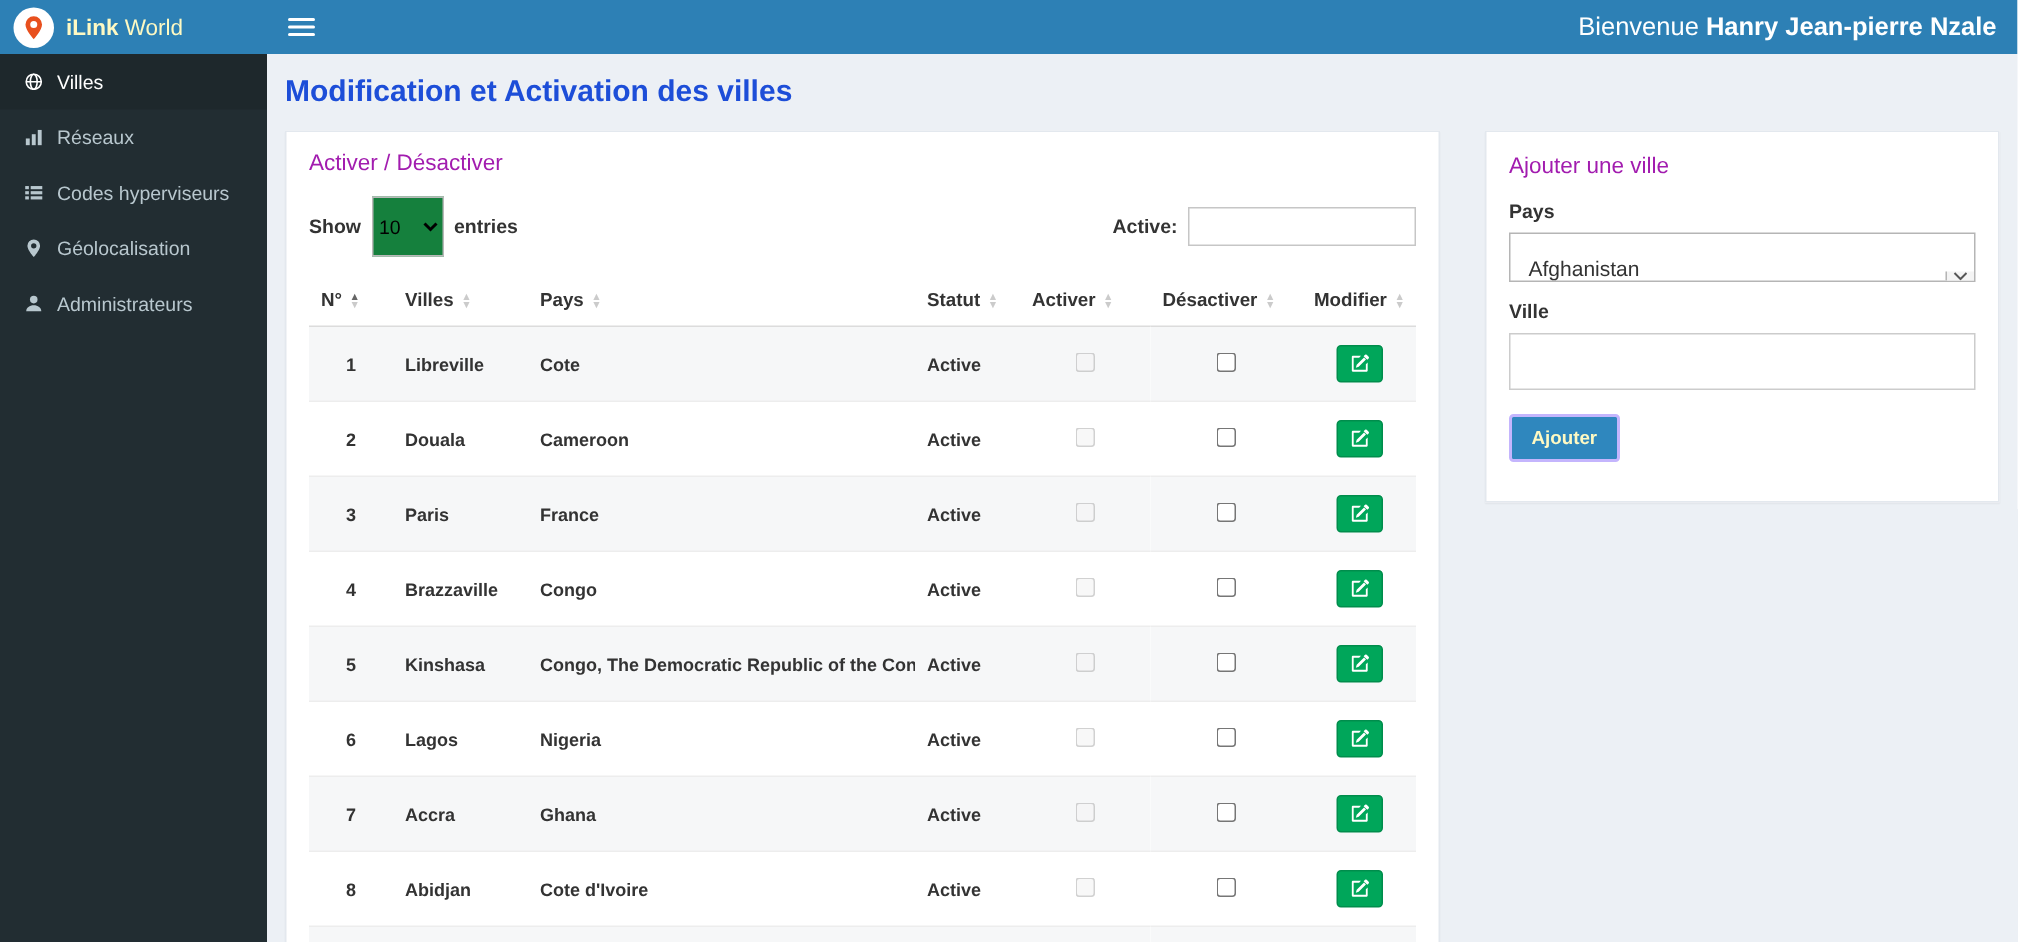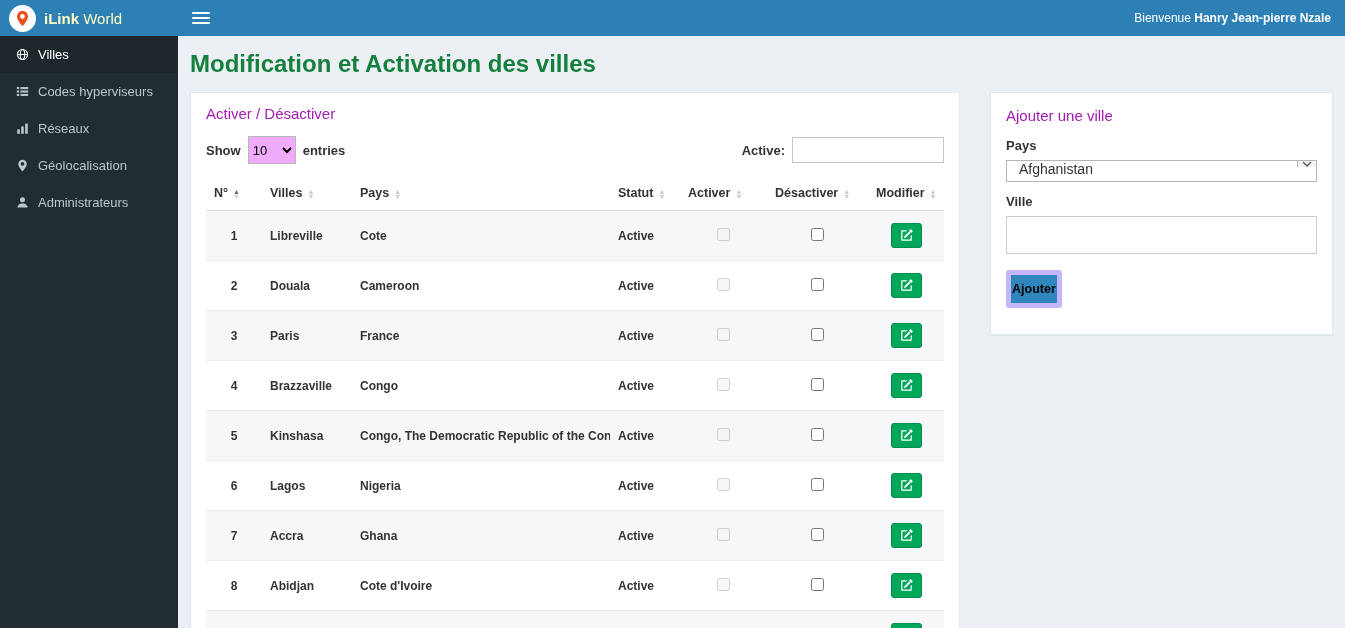--- a/index.html
+++ b/index.html
@@ -8,62 +8,62 @@
 
   
   .topbar { position:absolute; top:0; left:0; right:0; height:36px; background:#2d80b5; display:flex; z-index:20; }
   .brand { width:178px; flex:0 0 178px; display:flex; align-items:center; gap:8px; padding-left:9px; color:#fef9c3; }
   .brand-logo { width:27px; height:27px; border-radius:50%; background:#fff; display:flex; align-items:center; justify-content:center; flex:0 0 auto; }
   .brand-text { font-size:15px; white-space:nowrap; }
   .brand-text b { font-weight:bold; }
   .navbar { flex:1; display:flex; align-items:center; justify-content:space-between; padding:0 14px; color:#fff; }
   .hamburger { width:18px; height:12px; display:flex; flex-direction:column; justify-content:space-between; cursor:pointer; }
   .hamburger span { display:block; height:2px; background:#fff; border-radius:1px; }
-  .welcome { font-size:12px;margin-left:36px; }
+  .welcome { font-size:17px;margin-left:36px; }
   .welcome b { font-weight:bold; }
 
   
   .sidebar { position:absolute; top:36px; left:0; bottom:0; width:178px; background:#222d32; z-index:10; }
   .side-item { display:flex; align-items:center; gap:9px; padding:11px 15px; font-size:13px; color:#b8c7ce; cursor:pointer; }
   .side-item.active { background:#1e282c; color:#fff; }
   .side-item .icon { display:inline-flex; width:14px; justify-content:center; }
 
   
   .main { position:absolute; top:36px; left:178px; right:0; bottom:0; padding:6px 12px 0; overflow:hidden; }
-  .page-title { font-size:24px; color:#15803d; font-weight:bold; margin:8px 0 14px; }
+  .page-title { font-size:20px; color:#1d4ed8; font-weight:bold; margin:8px 0 14px; }
   .columns { display:flex; gap:30px; align-items:flex-start; }
   .panel { background:#fff; border:1px solid #e3e8ee; box-shadow:0 1px 1px rgba(0,0,0,.05); }
   .panel-left { flex:0 0 748px; padding:10px 15px 8px; min-height:545px; }
   .panel-right { flex:1; padding:12px 15px 26px; }
   .panel-title { font-size:15px; color:#a21caf; font-weight:normal; margin:2px 0 14px; }
 
   
   .controls { display:flex; justify-content:space-between; align-items:center; font-size:13px; font-weight:bold; color:#333; margin-bottom:13px; }
-  .length-wrap select { margin:0 7px; height:28px; min-width:48px; border:1px solid #b9b9b9; background:#f0abfc; font-size:13px; font-family:inherit; }
+  .length-wrap select { margin:0 7px; height:40px; min-width:48px; border:1px solid #b9b9b9; background:#15803d; font-size:13px; font-family:inherit; }
   .search-wrap input { margin-left:7px; height:26px; width:152px; border:1px solid #c6c6c6; padding:2px 7px; font-size:13px; font-family:inherit; }
 
   
   table { width:100%; border-collapse:collapse; table-layout:fixed; }
   thead th { font-size:12.5px; text-align:left; padding:9px 8px 10px; border-bottom:1px solid #dcdcdc; color:#333; cursor:pointer; white-space:nowrap; }
   tbody td { font-size:12px; font-weight:bold; color:#333; padding:12px 8px; border-top:1px solid #ededed; overflow:hidden; white-space:nowrap; }
   tbody tr:nth-child(odd) { background:#f6f7f8; }
   .sort { display:inline-flex; flex-direction:column; margin-left:5px; vertical-align:middle; }
   .sort i { font-style:normal; font-size:7px; line-height:5px; color:#cbcbcb; }
   .sort i.sorted { color:#666; }
   .cell-center { text-align:center; }
   td input[type=checkbox] { width:13px; height:13px; }
   .btn-edit { background:#00a65a; border:1px solid #008d4c; border-radius:3px; width:31px; height:25px; display:inline-flex; align-items:center; justify-content:center; cursor:pointer; }
 
   
   .form-label { font-size:13px; font-weight:bold; color:#333; margin:12px 0 7px; }
-  .select-box { display:flex; align-items:flex-start; border:1px solid #b5b5b5; background:#fff; height:22px; cursor:pointer; }
+  .select-box { display:flex; align-items:flex-end; border:1px solid #b5b5b5; background:#fff; height:33px; cursor:pointer; }
   .select-value { flex:1; display:flex; align-items:center; padding:0 12px; font-size:14px; color:#333; }
   .select-arrow { width:19px; border-left:1px solid #b5b5b5; background:#f4f4f4; display:flex; align-items:center; justify-content:center; }
   .text-input { width:100%; height:38px; border:1px solid #ccc; padding:0 10px; font-size:14px; font-family:inherit; }
-  .btn-primary { margin-top:16px; background:#2f87be; color:#000000; border:5px solid #c4b5fd; border-radius:3px; padding:7px 1px; font-size:12.5px; font-weight:bold; cursor:pointer; font-family:inherit; }
+  .btn-primary { margin-top:16px; background:#2f87be; color:#fef9c3; border:2px solid #c4b5fd; border-radius:3px; padding:7px 13px; font-size:12.5px; font-weight:bold; cursor:pointer; font-family:inherit; }
 </style>
 </head>
 <body>
 
 <div class="topbar">
   <div class="brand">
     <span class="brand-logo">
       <svg width="17" height="17" viewBox="0 0 16 16" fill="#e8501e">
           <path d="M8 .8A5.2 5.2 0 0 0 2.8 6c0 3.7 5.2 9.2 5.2 9.2S13.2 9.7 13.2 6A5.2 5.2 0 0 0 8 .8zm0 7.4a2.2 2.2 0 1 1 0-4.4 2.2 2.2 0 0 1 0 4.4z"></path>
         </svg>
@@ -83,43 +83,43 @@
 <div class="sidebar" id="sidebar-menu">
     <div class="side-item active">
     <span class="icon">
         <svg width="13" height="13" viewBox="0 0 16 16" fill="none" stroke="currentColor" stroke-width="1.3">
           <circle cx="8" cy="8" r="6.2"></circle>
           <ellipse cx="8" cy="8" rx="2.8" ry="6.2"></ellipse>
           <path d="M1.8 8h12.4"></path>
         </svg>
       </span>
     <span>Villes</span>
+  </div>
+    <div class="side-item">
+    <span class="icon">
+        <svg width="13" height="13" viewBox="0 0 16 16" fill="currentColor">
+          <rect x="1.5" y="9" width="3.2" height="5.5"></rect>
+          <rect x="6.4" y="5.5" width="3.2" height="9"></rect>
+          <rect x="11.3" y="2" width="3.2" height="12.5"></rect>
+        </svg>
+      </span>
+    <span>Réseaux</span>
   </div>
     <div class="side-item">
     <span class="icon">
         <svg width="13" height="13" viewBox="0 0 16 16" fill="currentColor">
           <rect x="1" y="2.5" width="3" height="2.6"></rect>
           <rect x="5.5" y="2.5" width="9.5" height="2.6"></rect>
           <rect x="1" y="6.7" width="3" height="2.6"></rect>
           <rect x="5.5" y="6.7" width="9.5" height="2.6"></rect>
           <rect x="1" y="10.9" width="3" height="2.6"></rect>
           <rect x="5.5" y="10.9" width="9.5" height="2.6"></rect>
         </svg>
       </span>
     <span>Codes hyperviseurs</span>
-  </div>
-    <div class="side-item">
-    <span class="icon">
-        <svg width="13" height="13" viewBox="0 0 16 16" fill="currentColor">
-          <rect x="1.5" y="9" width="3.2" height="5.5"></rect>
-          <rect x="6.4" y="5.5" width="3.2" height="9"></rect>
-          <rect x="11.3" y="2" width="3.2" height="12.5"></rect>
-        </svg>
-      </span>
-    <span>Réseaux</span>
   </div>
     <div class="side-item">
     <span class="icon">
         <svg width="13" height="13" viewBox="0 0 16 16" fill="currentColor">
           <path d="M8 .8A5.2 5.2 0 0 0 2.8 6c0 3.7 5.2 9.2 5.2 9.2S13.2 9.7 13.2 6A5.2 5.2 0 0 0 8 .8zm0 7.4a2.2 2.2 0 1 1 0-4.4 2.2 2.2 0 0 1 0 4.4z"></path>
         </svg>
       </span>
     <span>Géolocalisation</span>
   </div>
     <div class="side-item">

